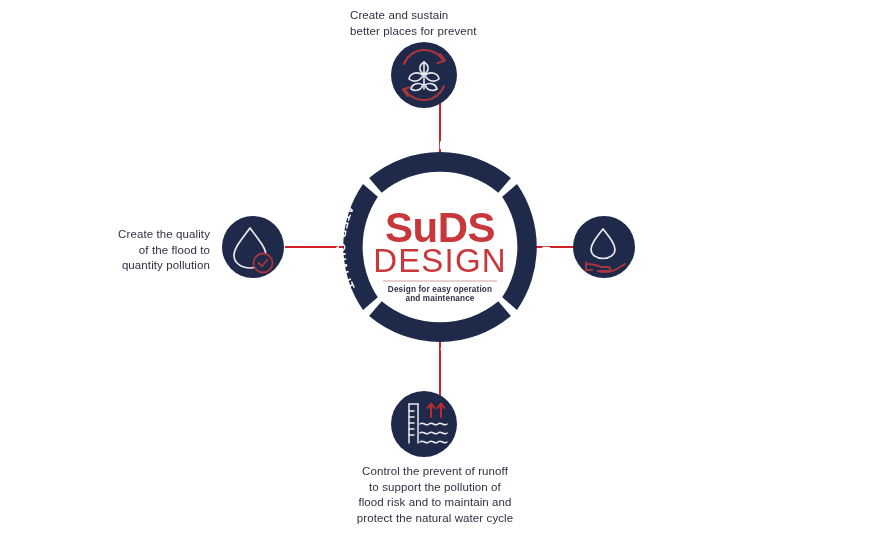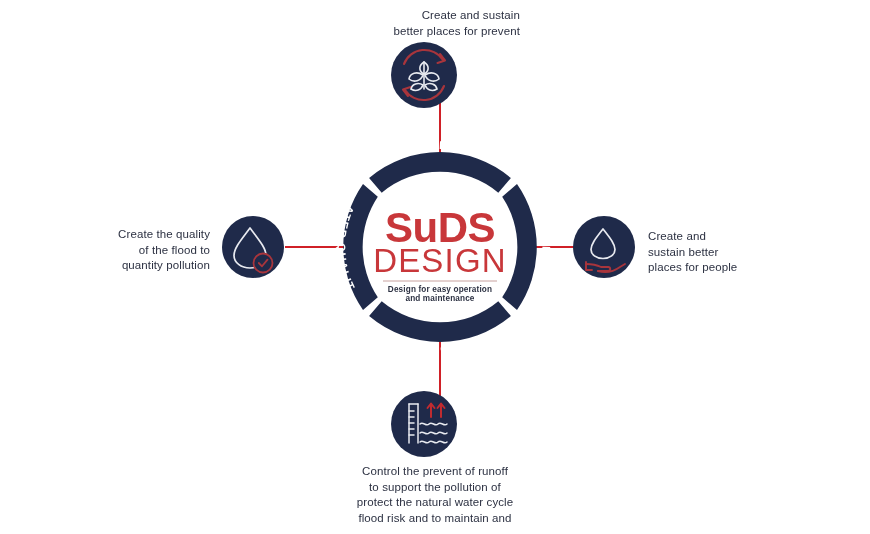--- a/index.html
+++ b/index.html
@@ -26,21 +26,21 @@
   }
   .callout {
     position: absolute;
     color: #2c3142;
     font-size: 11.5px;
     line-height: 15.5px;
     letter-spacing: 0.1px;
   }
   .callout div { white-space: nowrap; }
   #callout-biodiversity {
-    left: 350px; top: 8px; width: 170px; text-align: right;
+    left: 350px; top: 8px; width: 170px; text-align: left;
   }
   #callout-water-quality {
     left: 60px; top: 227px; width: 150px; text-align: right;
   }
   #callout-amenity {
     left: 648px; top: 229px; width: 170px; text-align: left;
   }
   #callout-water-quantity {
     left: 330px; top: 464px; width: 210px; text-align: center;
   }
@@ -201,26 +201,21 @@
     <div>Create and sustain</div>
     <div>better places for prevent</div>
   </div>
 
   <div class="callout" id="callout-water-quality">
     <div>Create the quality</div>
     <div>of the flood to</div>
     <div>quantity pollution</div>
   </div>
 
-  <div class="callout" id="callout-amenity">
-    <div>Create and</div>
-    <div>sustain better</div>
-    <div>places for people</div>
-  </div>
 
   <div class="callout" id="callout-water-quantity">
     <div>Control the prevent of runoff</div>
     <div>to support the pollution of</div>
+    <div>flood risk and to maintain and</div>
     <div>protect the natural water cycle</div>
-    <div>flood risk and to maintain and</div>
   </div>
 
 </div>
 
 </body></html>

